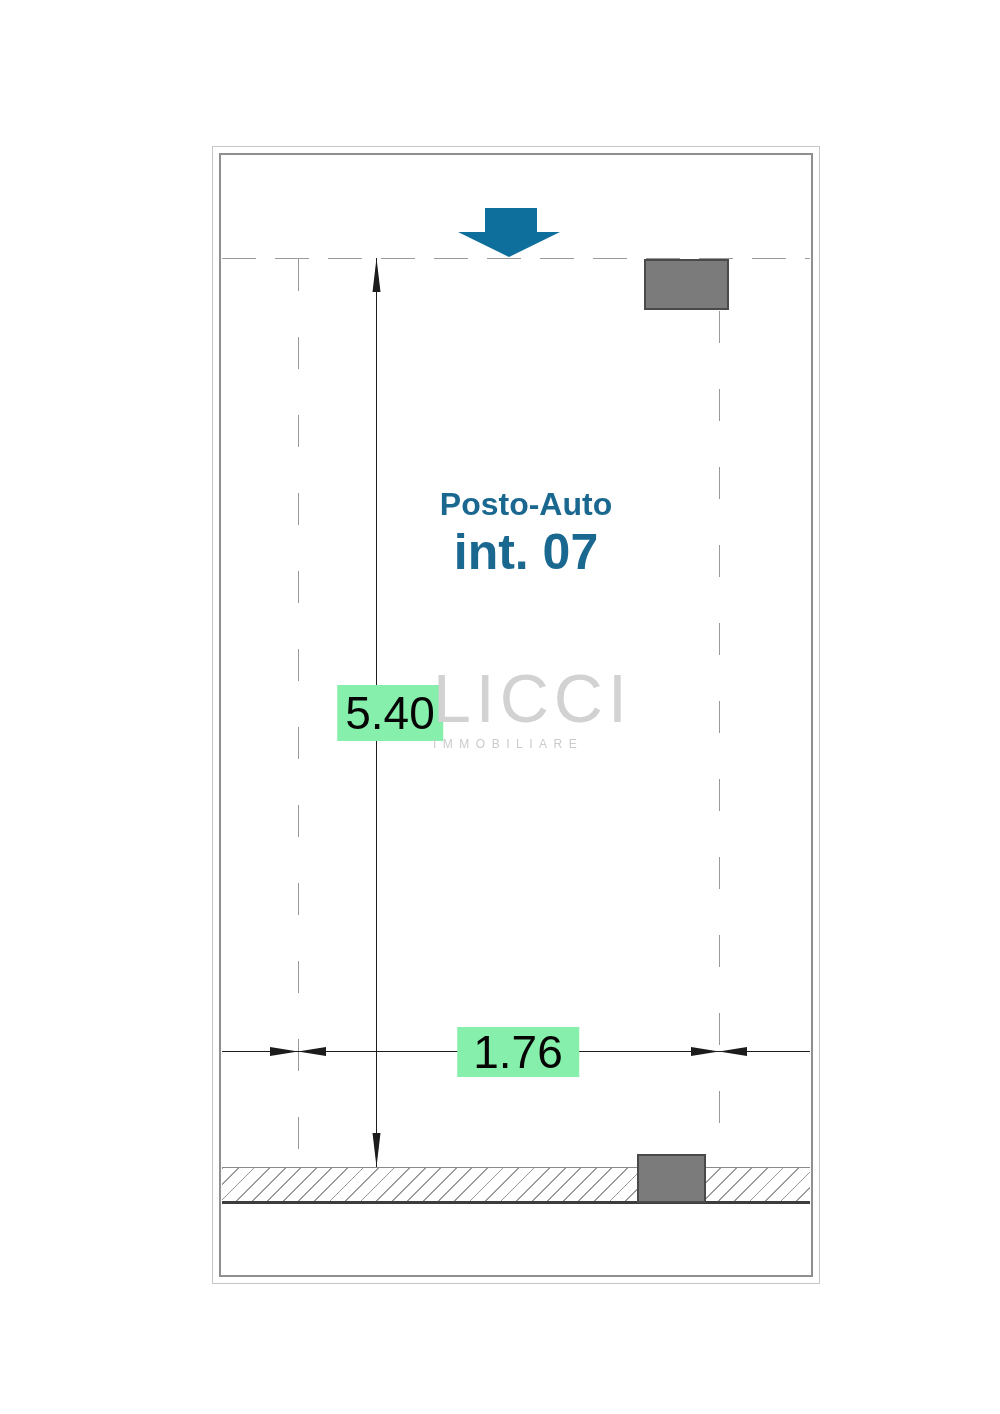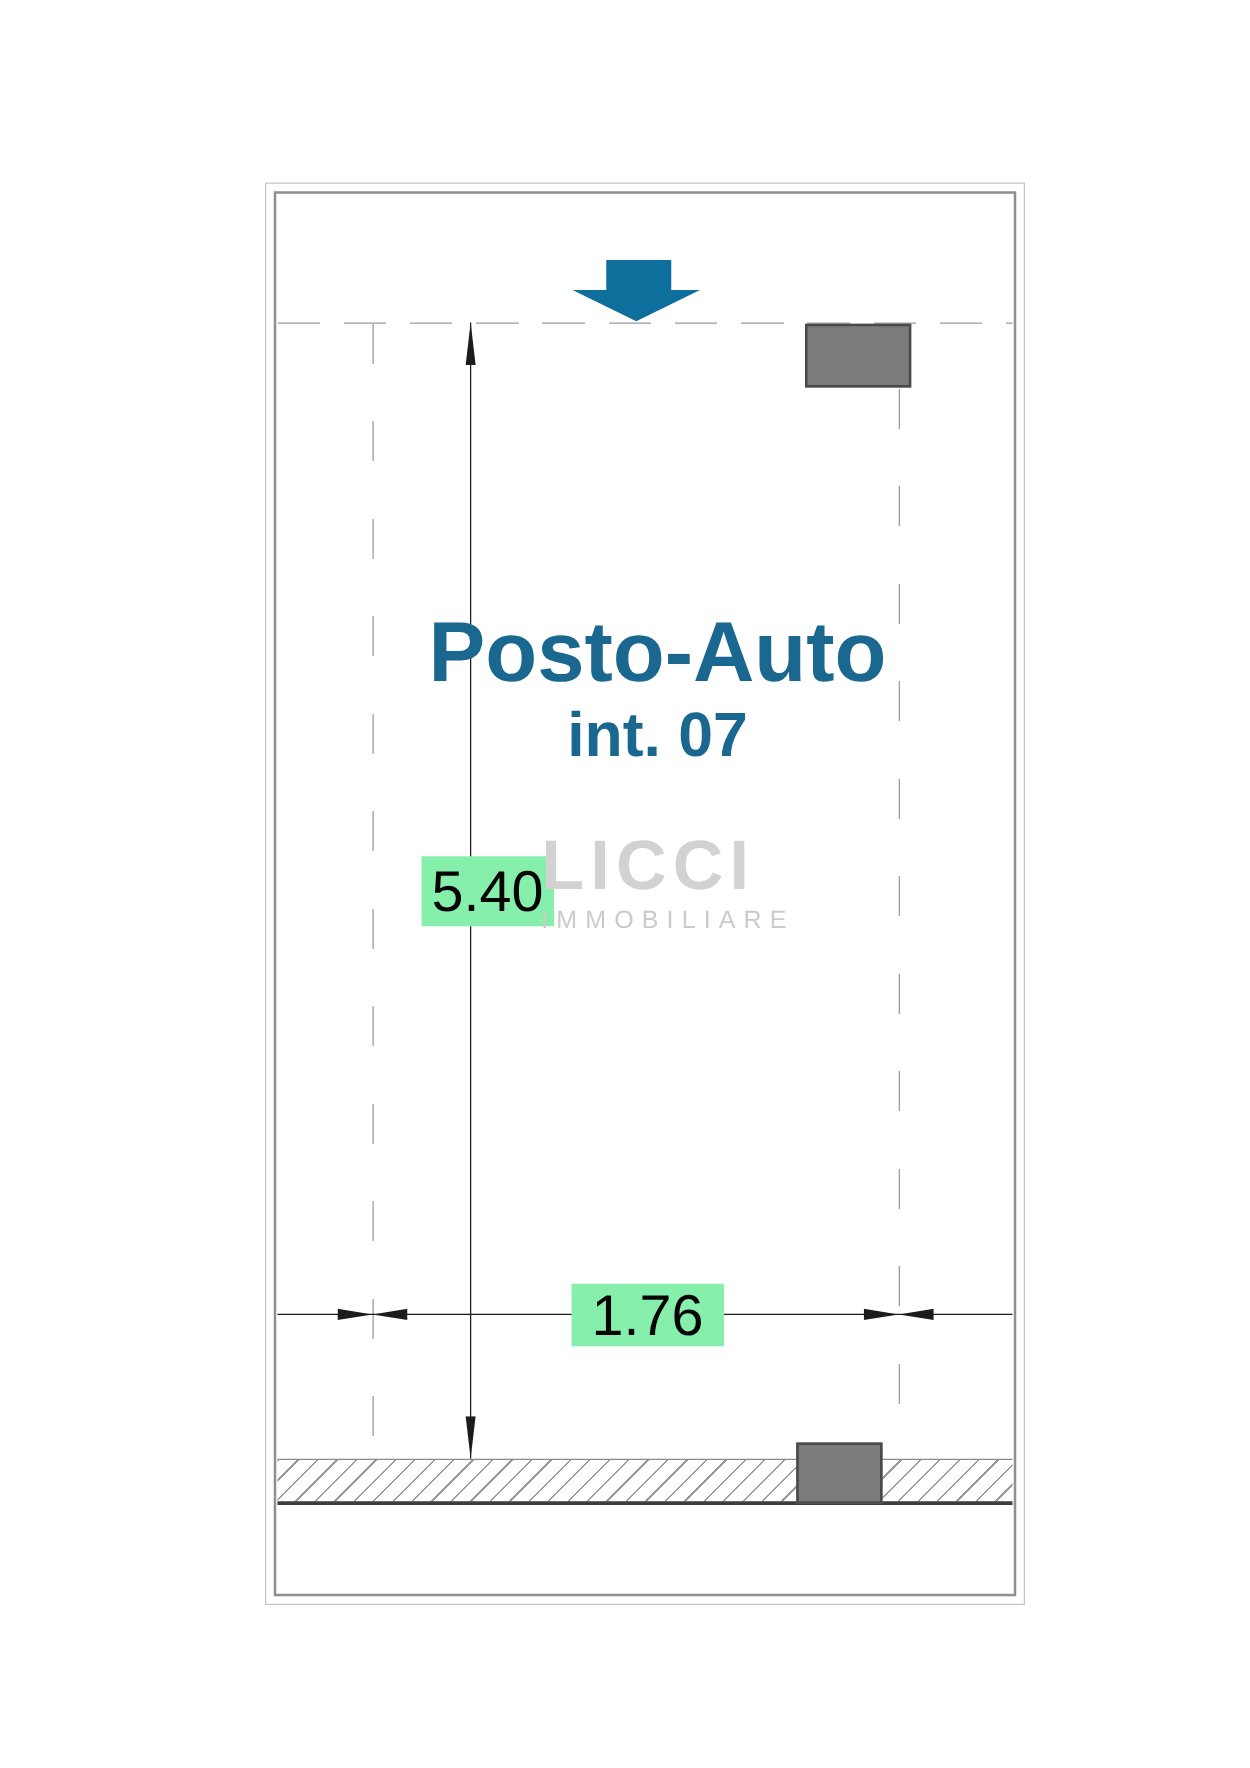--- a/index.html
+++ b/index.html
@@ -67,30 +67,30 @@
   
   .dim-h-line{position:absolute;left:222px;top:1051px;width:588px;height:1px;background:var(--dim);}
   .dim-h-left{left:270px;top:1045px;}
   .dim-h-right{left:691px;top:1045px;}
   .dim-h-label{left:506px;top:1052px;padding:2px 16px;}
   
   .unit-title{
     position:absolute;left:526px;top:488px;transform:translateX(-50%);
     text-align:center;color:var(--title);white-space:nowrap;
   }
-  .unit-title .line1{font-size:68px;font-weight:700;line-height:1.0;}
+  .unit-title .line1{font-size:32px;font-weight:700;line-height:1.0;}
   .unit-title .line2{font-size:50px;font-weight:700;line-height:1.0;margin-top:7px;}
   
   .watermark{position:absolute;left:433px;top:664px;white-space:nowrap;}
   .wm-brand{
-    font-size:56px;font-weight:700;letter-spacing:5px;
+    font-size:68px;font-weight:400;letter-spacing:5px;
     color:var(--watermark);line-height:1;
   }
   .wm-tag{
-    font-size:20px;font-weight:400;letter-spacing:6.5px;
+    font-size:12px;font-weight:400;letter-spacing:6.5px;
     color:var(--watermark2);margin-top:6px;line-height:1;
   }
   
   .hatch-strip{
     position:absolute;left:222px;top:1167px;width:588px;height:37px;
     border-top:1px solid #8a8a8a;
     border-bottom:3px solid var(--strip-dark);
     background:repeating-linear-gradient(135deg,var(--hatch) 0 1.3px,transparent 1.3px 11px);
   }
 </style>

